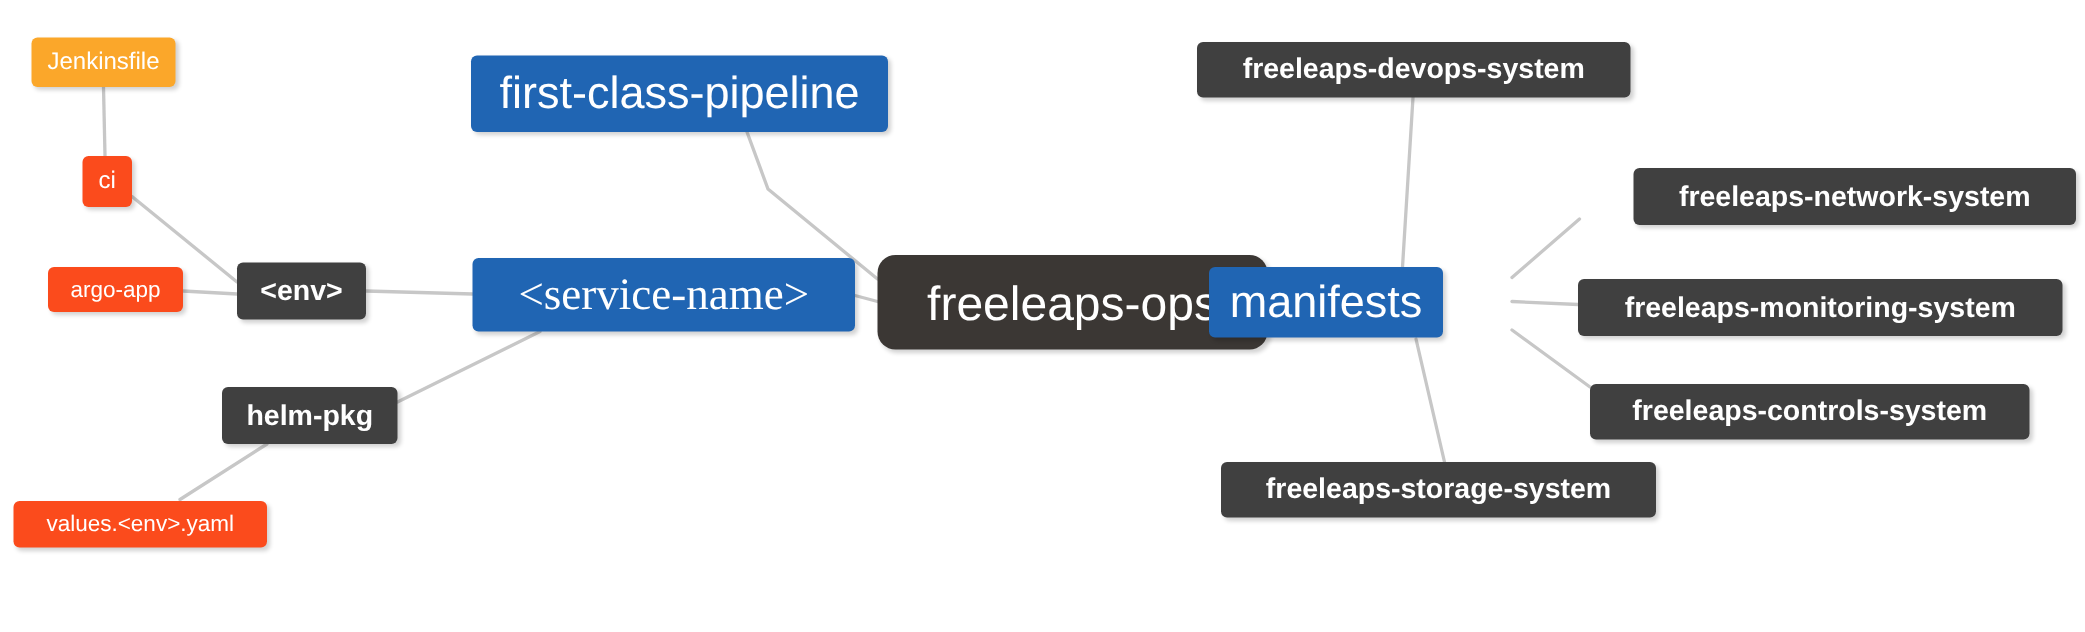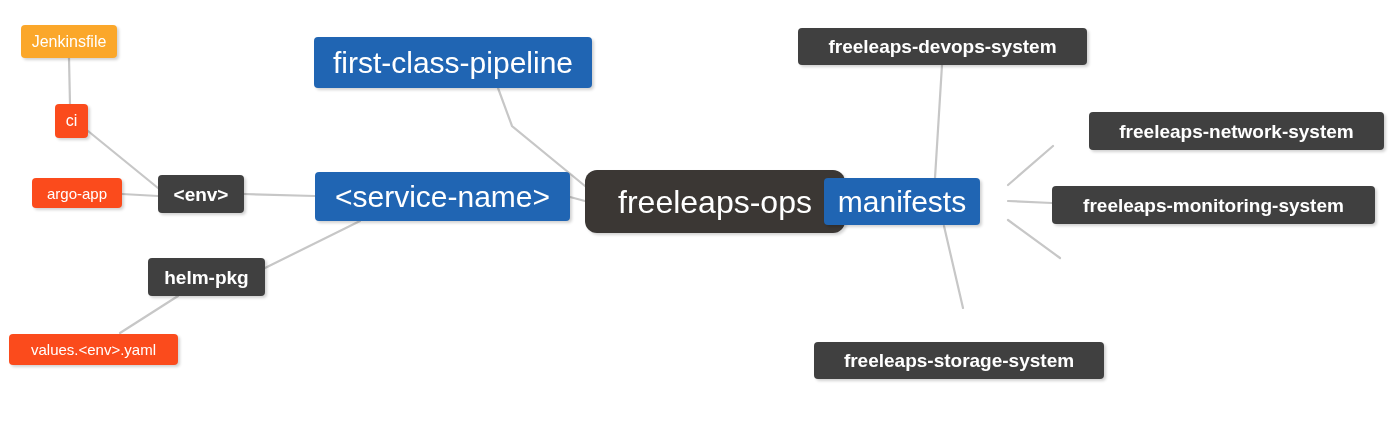--- a/index.html
+++ b/index.html
@@ -102,28 +102,29 @@
   <div class="node red lvl4" style="left:32px; top:178px; width:90px; height:30px;">argo-app</div>
 
   <div class="node green lvl3" style="left:158px; top:175px; width:86px; height:38px;">&lt;env&gt;</div>
 
   <div class="node green lvl3" style="left:148px; top:258px; width:117px; height:38px;">helm-pkg</div>
 
   <div class="node red lvl4" style="left:9px; top:334px; width:169px; height:31px;">values.&lt;env&gt;.yaml</div>
 
   <div class="node blue lvl1" style="left:314px; top:37px; width:278px; height:51px;">first-class-pipeline</div>
 
-  <div class="node blue lvl1" style="left:315px; top:172px; width:255px; height:49px;">&lt;service-name&gt;</div>
+  <div class="node blue lvl1" style="left:315px; top:172px; width:255px; height:49px;font-family:Liberation Serif, serif;">&lt;service-name&gt;</div>
 
   <div class="node root" style="left:585px; top:170px; width:260px; height:63px;">freeleaps-ops</div>
 
-  <div class="node blue lvl1" style="left:824px; top:178px; width:156px; height:47px;">manifests</div>
+  <div class="node blue lvl1" style="left:806px; top:178px; width:156px; height:47px;">manifests</div>
 
   <div class="node green lvl3" style="left:798px; top:28px; width:289px; height:37px;">freeleaps-devops-system</div>
 
   <div class="node green lvl3" style="left:1053px; top:112px; width:295px; height:38px;margin-left:36px;">freeleaps-network-system</div>
 
   <div class="node green lvl3" style="left:1052px; top:186px; width:323px; height:38px;text-align:right;">freeleaps-monitoring-system</div>
 
+  <div class="node green lvl3" style="left:1060px; top:256px; width:293px; height:37px;">freeleaps-controls-system</div>
 
-  <div class="node green lvl3" style="left:814px; top:308px; width:290px; height:37px;margin-top:34px;">freeleaps-storage-system</div>
+  <div class="node green lvl3" style="left:814px; top:308px; width:290px; height:37px;">freeleaps-storage-system</div>
 
 </div>
 
 </body></html>

